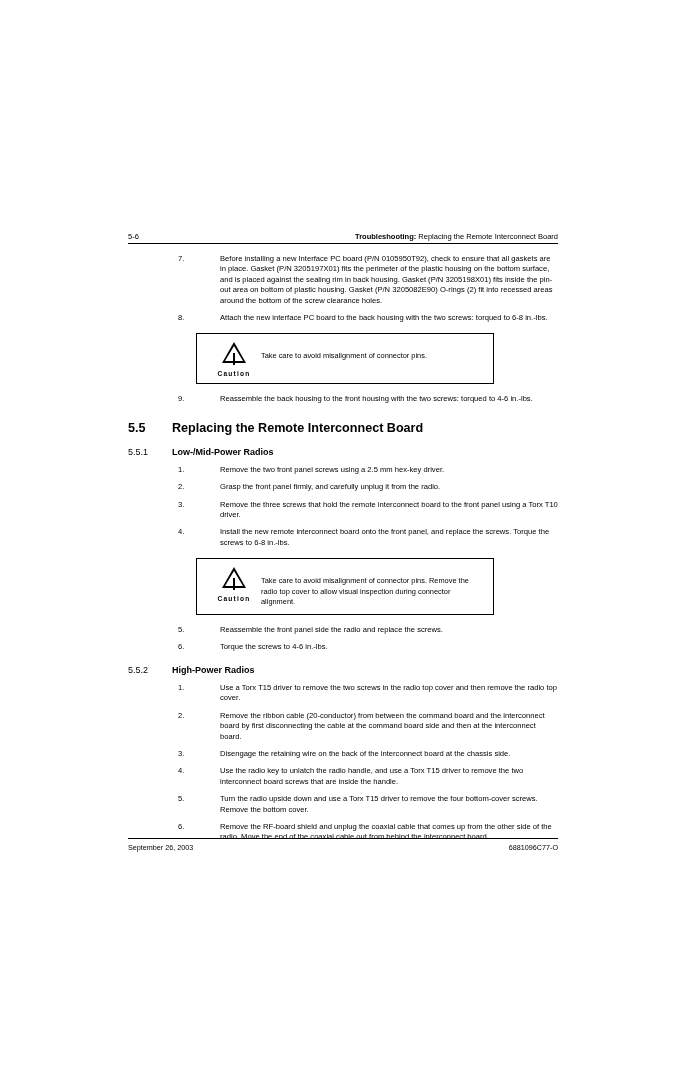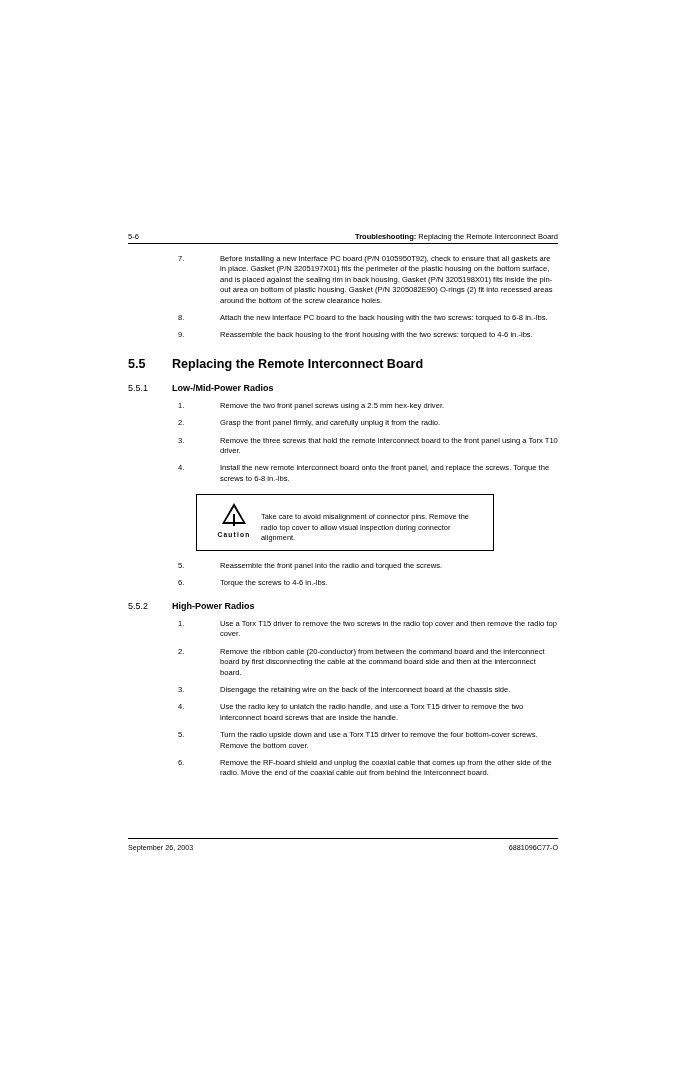--- a/index.html
+++ b/index.html
@@ -212,77 +212,89 @@
     <div class="rule"></div>
 
     <div class="list list-indent" style="margin-top:10px;">
       <div class="li">
         <div class="num">7.</div>
         <div class="txt">Before installing a new Interface PC board (P/N 0105950T92), check to ensure that all gaskets are in place. Gasket (P/N 3205197X01) fits the perimeter of the plastic housing on the bottom surface, and is placed against the sealing rim in back housing. Gasket (P/N 3205198X01) fits inside the pin-out area on bottom of plastic housing. Gasket (P/N 3205082E90) O-rings (2) fit into recessed areas around the bottom of the screw clearance holes.</div>
       </div>
       <div class="li">
         <div class="num">8.</div>
         <div class="txt">Attach the new interface PC board to the back housing with the two screws: torqued to 6-8 in.-lbs.</div>
-      </div>
-    </div>
-
-
-    <div class="list list-indent">
-      <div class="li">
-        <div class="num">9.</div>
-        <div class="txt">Reassemble the back housing to the front housing with the two screws: torqued to 4-6 in.-lbs.</div>
-      </div>
-    </div>
-
-    <div class="h2">
-      <div class="h-num">5.5</div>
-      <div class="h-txt">Replacing the Remote Interconnect Board</div>
-    </div>
-
-    <div class="h3">
-      <div class="h-num">5.5.1</div>
-      <div class="h-txt">Low-/Mid-Power Radios</div>
-    </div>
-
-    <div class="list list-indent">
-      <div class="li">
-        <div class="num">1.</div>
-        <div class="txt">Remove the two front panel screws using a 2.5 mm hex-key driver.</div>
-      </div>
-      <div class="li">
-        <div class="num">2.</div>
-        <div class="txt">Grasp the front panel firmly, and carefully unplug it from the radio.</div>
-      </div>
-      <div class="li">
-        <div class="num">3.</div>
-        <div class="txt">Remove the three screws that hold the remote interconnect board to the front panel using a Torx T10 driver.</div>
-      </div>
-      <div class="li">
-        <div class="num">4.</div>
-        <div class="txt">Install the new remote interconnect board onto the front panel, and replace the screws. Torque the screws to 6-8 in.-lbs.</div>
       </div>
     </div>
 
     <div class="caution-box">
       <div class="caution-left">
         <div class="tri">
           <div class="tri-inner">
             <div class="bang"></div>
             <div class="bang-dot"></div>
           </div>
         </div>
         <div class="caution-word">Caution</div>
       </div>
+      <div class="caution-text">Take care to avoid misalignment of connector pins.</div>
+    </div>
+
+    <div class="list list-indent">
+      <div class="li">
+        <div class="num">9.</div>
+        <div class="txt">Reassemble the back housing to the front housing with the two screws: torqued to 4-6 in.-lbs.</div>
+      </div>
+    </div>
+
+    <div class="h2">
+      <div class="h-num">5.5</div>
+      <div class="h-txt">Replacing the Remote Interconnect Board</div>
+    </div>
+
+    <div class="h3">
+      <div class="h-num">5.5.1</div>
+      <div class="h-txt">Low-/Mid-Power Radios</div>
+    </div>
+
+    <div class="list list-indent">
+      <div class="li">
+        <div class="num">1.</div>
+        <div class="txt">Remove the two front panel screws using a 2.5 mm hex-key driver.</div>
+      </div>
+      <div class="li">
+        <div class="num">2.</div>
+        <div class="txt">Grasp the front panel firmly, and carefully unplug it from the radio.</div>
+      </div>
+      <div class="li">
+        <div class="num">3.</div>
+        <div class="txt">Remove the three screws that hold the remote interconnect board to the front panel using a Torx T10 driver.</div>
+      </div>
+      <div class="li">
+        <div class="num">4.</div>
+        <div class="txt">Install the new remote interconnect board onto the front panel, and replace the screws. Torque the screws to 6-8 in.-lbs.</div>
+      </div>
+    </div>
+
+    <div class="caution-box">
+      <div class="caution-left">
+        <div class="tri">
+          <div class="tri-inner">
+            <div class="bang"></div>
+            <div class="bang-dot"></div>
+          </div>
+        </div>
+        <div class="caution-word">Caution</div>
+      </div>
       <div class="caution-text">Take care to avoid misalignment of connector pins. Remove the radio top cover to allow visual inspection during connector alignment.</div>
     </div>
 
     <div class="list list-indent">
       <div class="li">
         <div class="num">5.</div>
-        <div class="txt">Reassemble the front panel into the radio and torqued the screws.</div>
+        <div class="txt">Reassemble the front panel side the radio and replace the screws.</div>
       </div>
       <div class="li">
         <div class="num">6.</div>
         <div class="txt">Torque the screws to 4-6 in.-lbs.</div>
       </div>
     </div>
 
     <div class="h3">
       <div class="h-num">5.5.2</div>
       <div class="h-txt">High-Power Radios</div>

